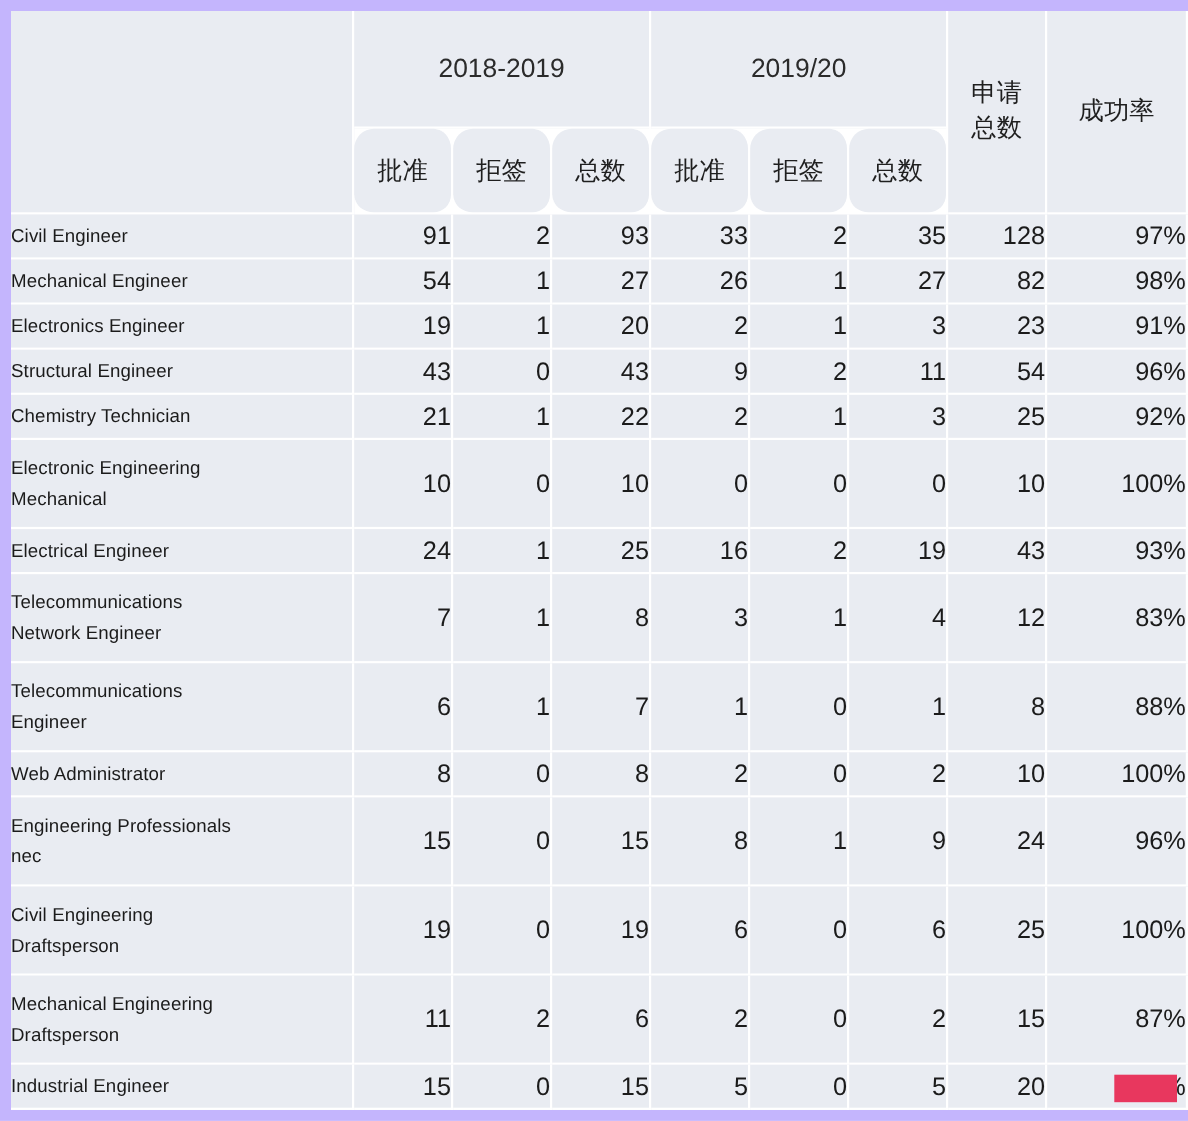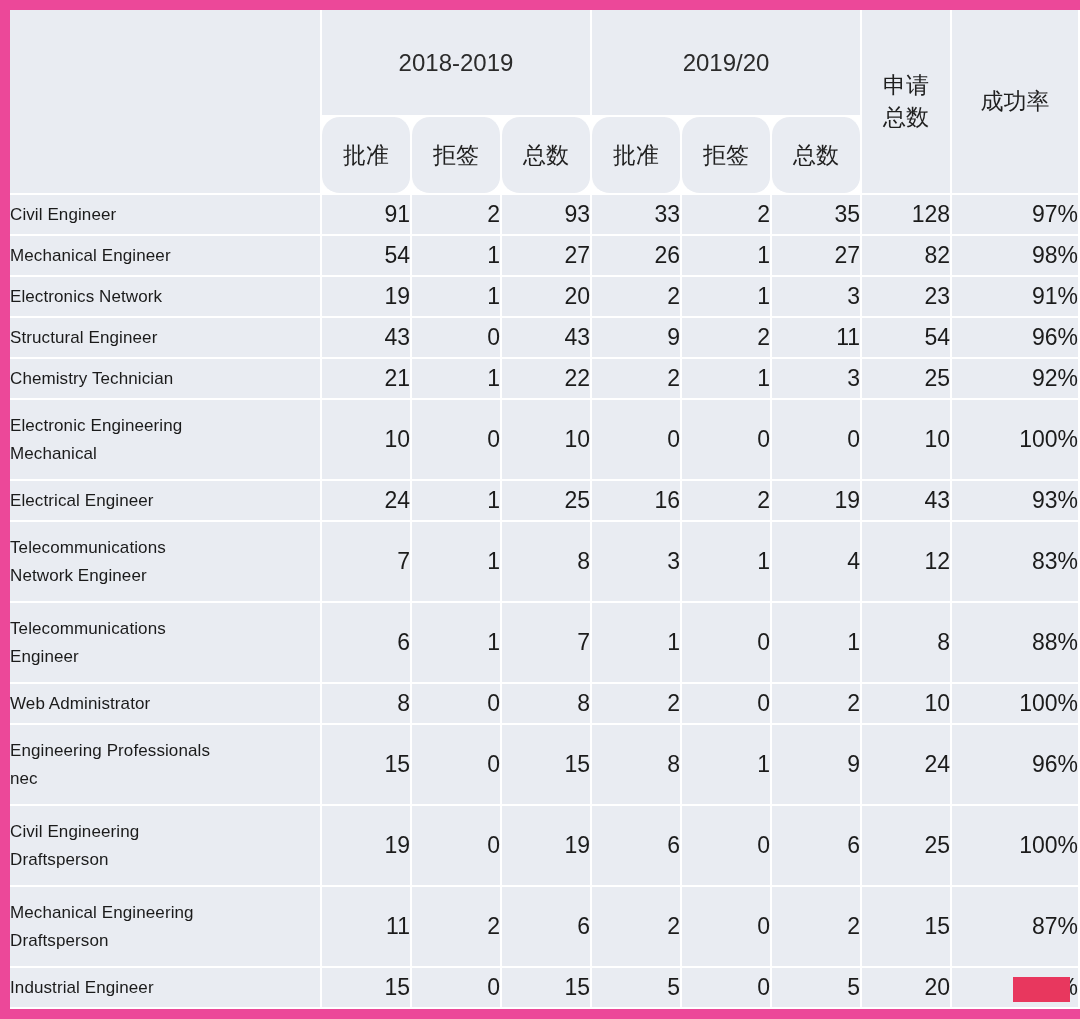--- a/index.html
+++ b/index.html
@@ -13,21 +13,21 @@
     overflow: hidden;
     font-family: "Liberation Sans", "DejaVu Sans", sans-serif;
     position: relative;
   }
 
   #page {
     position: absolute;
     left: 0; top: 0;
     width: 1080px;
     height: 1019px;
-    background: #ec4899;
+    background: #c4b5fd;
   }
 
   table.visa-table {
     position: absolute;
     left: 10px;
     top: 10px;
     width: 1060px;
     border-collapse: separate;
     border-spacing: 0;
     table-layout: fixed;
@@ -168,21 +168,21 @@
           <td class="num">54</td>
           <td class="num">1</td>
           <td class="num">27</td>
           <td class="num">26</td>
           <td class="num">1</td>
           <td class="num">27</td>
           <td class="num">82</td>
           <td class="num">98%</td>
         </tr>
         <tr class="r1">
-          <td class="occ"><span>Electronics Network</span></td>
+          <td class="occ"><span>Electronics Engineer</span></td>
           <td class="num">19</td>
           <td class="num">1</td>
           <td class="num">20</td>
           <td class="num">2</td>
           <td class="num">1</td>
           <td class="num">3</td>
           <td class="num">23</td>
           <td class="num">91%</td>
         </tr>
         <tr class="r1">

